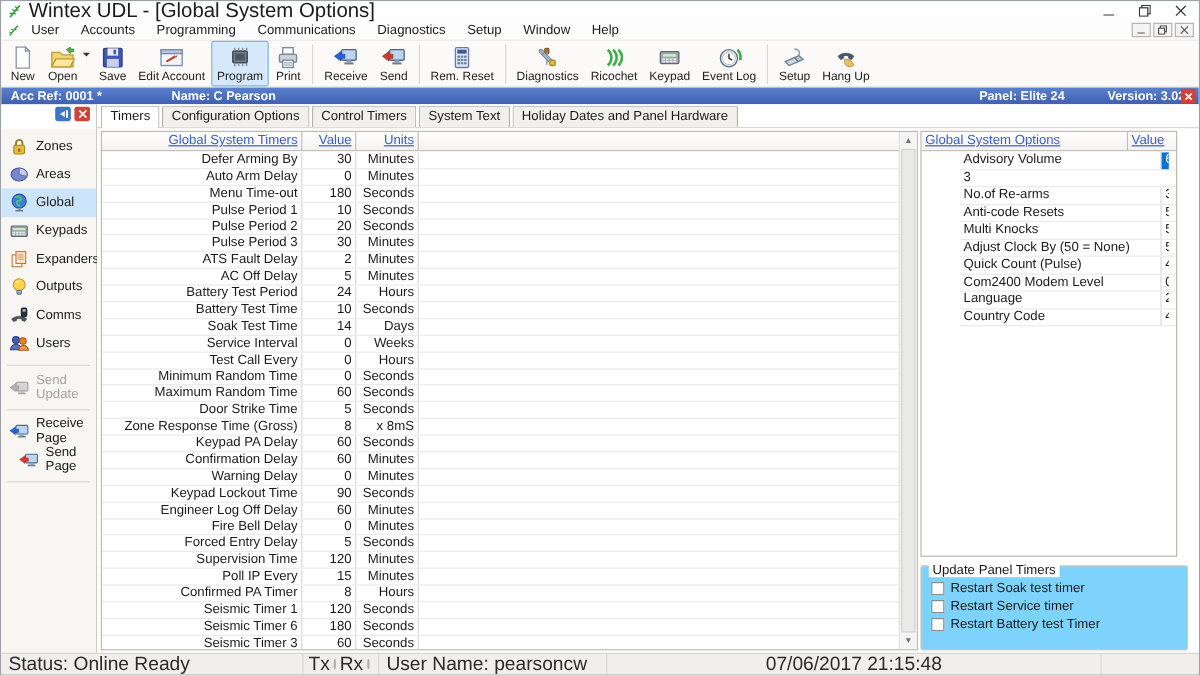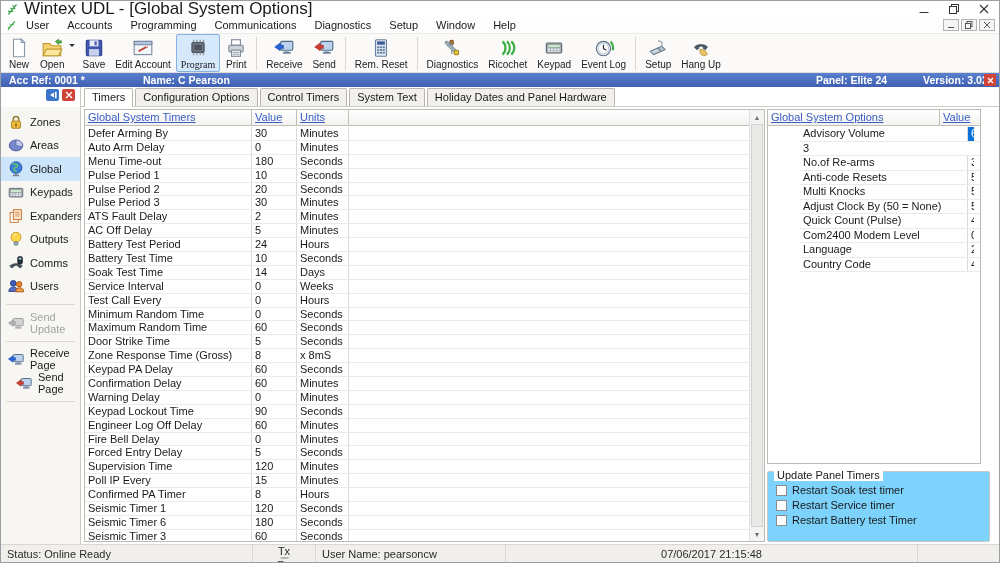--- a/index.html
+++ b/index.html
@@ -16,21 +16,21 @@
   .wctrls { margin-left:auto; display:flex; }
   .wbtn { width:30px; height:16px; display:flex; align-items:center; justify-content:center; }
   
   .menubar { height:16px; display:flex; align-items:center; background:#fdfdfd; padding-left:5px; }
   .menu-item { padding:0 9px; font-size:11px; }
   .mdictrls { margin-left:auto; margin-right:4px; display:flex; gap:2px; }
   .mdibtn { width:16px; height:12px; border:1px solid #b4b4b4; background:#f4f4f4; display:flex; align-items:center; justify-content:center; }
   
   .toolbar { height:40px; background:#fbfaf9; border-top:1px solid #eceae7; border-bottom:1px solid #e0ddd8; display:flex; align-items:center; padding:0 2px; }
   .tbtn { display:flex; flex-direction:column; align-items:center; justify-content:flex-start; padding:2px 4px 1px; height:38px; border:1px solid transparent; border-radius:2px; }
-  .tbtn.active { background:var(--program_highlight); border-color:#86b3e4;font-family:Liberation Serif, serif; }
+  .tbtn.active { background:var(--program_highlight); border-color:#86b3e4; }
   .ticon { height:23px; display:flex; align-items:center; }
   .ticon svg { width:22px; height:22px; }
   .tlabel { font-size:10px; line-height:11px; white-space:nowrap; color:#222; }
   .tsep { width:1px; height:33px; background:#dbd8d3; margin:0 4px; flex:none; }
   .caret { width:0; height:0; border:3px solid transparent; border-top-color:#333; margin:-12px 2px 0 0; }
   
   .accbar { height:14px; background:linear-gradient(var(--account_bar_start),var(--account_bar_end)); position:relative; color:#fff; font-weight:bold; font-size:10.5px; line-height:14px; }
   .accbar span { position:absolute; white-space:nowrap; }
   .acc-ref { left:8px; } .acc-name { left:142px; } .acc-panel { left:815px; } .acc-version { left:922px; }
   .acc-close { position:absolute; right:3px; top:1px; width:12px; height:12px; background:var(--close_button); border-radius:1px; display:flex; align-items:center; justify-content:center; }
@@ -48,21 +48,21 @@
   .snav-item.disabled { color:#a3a3a3; }
   .sdivider { height:1px; background:#dcd8d2; margin:6px 5px; }
   
   .main { flex:1; position:relative; background:#fff; }
   .tabbar { height:20px; display:flex; align-items:flex-end; padding-left:3px; border-bottom:1px solid #cfccc7; background:#fff; }
   .tab { position:relative; font-size:11px; line-height:12px; padding:2px 7px 3px; background:#f2f0ed; border:1px solid #b9b5ae; border-bottom:none; border-radius:2px 2px 0 0; margin-right:2px; white-space:nowrap; }
   .tab.active { background:#fff; margin-bottom:-1px; padding-bottom:4px; z-index:2; }
   .content { position:absolute; top:20px; left:0; right:0; bottom:0; background:#fff; }
   
   .grid { position:absolute; border:1px solid #bdbab4; background:#fff; overflow:hidden; }
-  .grid.timers { left:3px; top:2px; width:681px; height:433px; }
+  .grid.timers { left:3px; top:2px; width:681px; height:433px;text-align:right; }
   .grid.options { left:686px; top:2px; width:214px; height:355px; }
   .grid-header { display:flex; height:16px; border-bottom:1px solid #c3c0ba; background:linear-gradient(#ffffff,#f3f2ef); }
   .hcell { font-size:11px; line-height:15px; color:var(--header_text); text-decoration:underline; padding:0 3px; border-right:1px solid #c3c0ba; white-space:nowrap; overflow:hidden; }
   .grid-body { position:absolute; top:17px; left:0; bottom:0; }
   .timers .grid-body { right:15px; }
   .options .grid-body { right:0; }
   .grid-row { display:flex; height:13.9px; border-bottom:1px solid #ecebe8; }
   .options .grid-row { height:14.5px;margin-left:32px; }
   .cell { font-size:11px; line-height:13px; padding:0 3px; border-right:1px solid #dadada; white-space:nowrap; overflow:hidden; }
   .c0 { width:167px; } .c1 { width:45px; } .c2 { width:52px; }
@@ -73,23 +73,23 @@
   
   .vscroll { position:absolute; top:0; right:0; bottom:0; width:15px; background:#f4f4f4; border-left:1px solid #e0e0e0; }
   .sarrow { height:14px; display:flex; align-items:center; justify-content:center; color:#6f6f6f; font-size:7px; line-height:7px; }
   .sthumb { position:absolute; top:14px; bottom:14px; left:1px; right:1px; background:#e9e9e7; border:1px solid #d2d2d0; }
   
   .groupbox { position:absolute; left:686px; top:364px; width:223px; height:71px; border:1px solid #cbc7c0; border-radius:2px; padding-top:11px; background:#7dd3fc; }
   .legend { position:absolute; top:-2px; left:6px; background:#fff; padding:0 3px; font-size:11px; line-height:11px; }
   .cbrow { display:flex; align-items:center; gap:5px; padding:1px 0 2px 8px; font-size:11px; }
   .cbbox { width:11px; height:11px; border:1px solid #8c8c8c; background:#fff; flex:none; }
   
-  .statusbar { position:absolute; left:0; right:0; bottom:0; height:18px; background:#f0efec; border-top:1px solid #dad7d2; display:flex; align-items:stretch; font-size:11px; color:#2b2b2b; }
+  .statusbar { position:absolute; left:0; right:0; bottom:0; height:18px; background:#f0efec; border-top:1px solid #dad7d2; display:flex; align-items:stretch; font-size:16px; color:#2b2b2b; }
   .spanel { display:flex; align-items:center; padding:0 6px; border-right:1px solid #dad7d2; white-space:nowrap; }
-  .sp1 { width:252px; } .sp2 { width:63px; padding:0 4px;flex-direction:column; } .sp3 { width:190px; } .sp4 { width:412px; justify-content:center; }
+  .sp1 { width:252px; } .sp2 { width:63px; padding:0 4px; } .sp3 { width:190px; } .sp4 { width:412px; justify-content:center; }
   .sp5 { flex:1; border-right:none; }
   .dot { width:9px; height:9px; border-radius:50%; margin:0 3px; border:1px solid rgba(0,0,0,0.25); }
   .dot.tx { background:radial-gradient(circle at 35% 30%, #dd9288, var(--tx_dot)); }
   .dot.rx { background:radial-gradient(circle at 35% 30%, #86c486, var(--rx_dot)); }
 </style>
 </head>
 <body>
 
 <div class="app">
 

